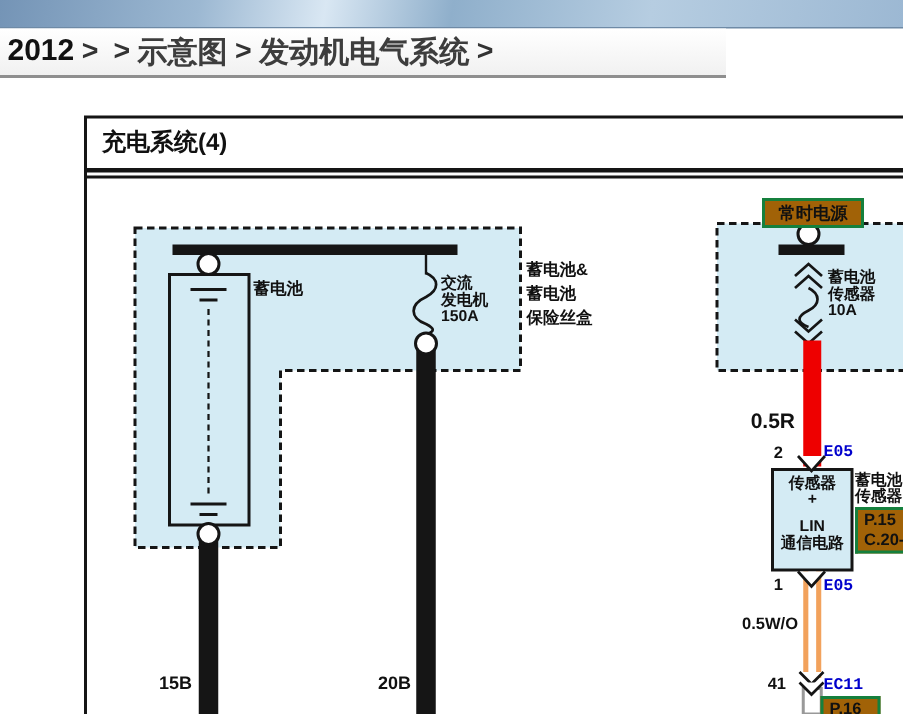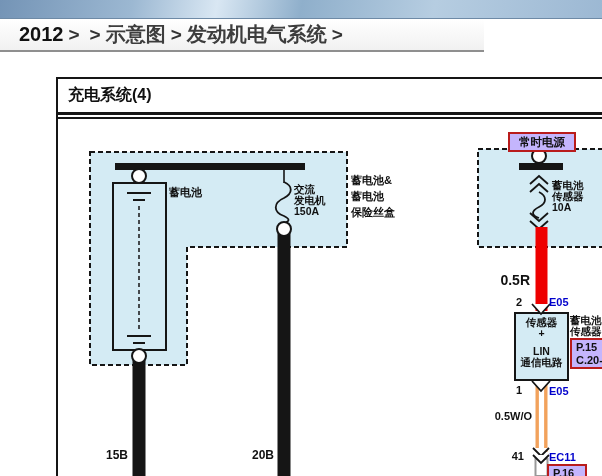--- a/index.html
+++ b/index.html
@@ -5,40 +5,40 @@
   html,body{margin:0;padding:0;background:#fff;}
   #page{position:relative;width:602px;height:476px;overflow:hidden;background:#fff;
         font-family:"Liberation Sans", sans-serif;}
   
   #banner{position:absolute;left:0;top:0;width:602px;height:18px;
     background:linear-gradient(100deg,#7494b6 0%,#9cb8d2 22%,#d9e7f3 36%,#8fafcb 50%,#b6cde1 72%,#9cb8d3 100%);
     border-bottom:1px solid #6e8aa6;}
   
   #crumbbar{position:absolute;left:0;top:19px;width:484px;height:33px;
     background:linear-gradient(#ffffff,#f1f1f1);
-    border-bottom:2px solid #8f8f8f;display:flex;align-items:center;padding-left:19px;box-sizing:border-box;}
+    border-bottom:2px solid #8f8f8f;display:flex;align-items:center;padding-left:5px;box-sizing:border-box;}
   .crumb{font-size:20px;font-weight:bold;color:#111;white-space:nowrap;}
   .crumb.dim{color:#3d3d3d;}
   .crumb-sep{font-size:19px;font-weight:bold;color:#333;margin:0 5px;}
   
   #dwin{position:absolute;left:56px;top:77px;width:560px;height:420px;
     border:2px solid #151515;background:#fff;}
   #dwin-header{height:33px;border-bottom:3px solid #151515;display:flex;align-items:center;
     padding-left:10px;}
   #dwin-title{font-size:16px;font-weight:bold;color:#111;}
   #dwin-line2{height:2px;background:#151515;margin-top:2px;}
   
   #schematic{position:absolute;left:0;top:0;width:602px;height:476px;pointer-events:none;}
   .lbl{position:absolute;font-weight:bold;color:#111;white-space:nowrap;}
   .f11{font-size:11px;line-height:16px;margin-top:29px;}
   .f10{font-size:10.5px;line-height:11px;}
   .f12{font-size:12px;line-height:12px;}
-  .blue{color:#0000cc;}
+  .blue{color:#0000cc;font-family:Liberation Mono, monospace;}
   .rt{text-align:right;}
-  .refbox{position:absolute;border:2px solid #b91c1c;background:#c4b5fd;font-weight:bold;
+  .refbox{position:absolute;border:2px solid #15803d;background:#a16207;font-weight:bold;
     color:#111;box-sizing:border-box;}
   #power-label{left:508px;top:132px;width:68px;height:20px;font-size:11.5px;
     display:flex;align-items:center;justify-content:center;}
   #ref-p15{left:570px;top:338px;width:46px;height:31px;font-size:11px;line-height:13px;
     padding:1px 0 0 4px;border-right:none;}
   #ref-p16{left:547px;top:464px;width:40px;height:18px;font-size:11px;line-height:14px;
     padding:0 0 0 4px;}
   #sensorbox-text{position:absolute;left:515px;top:313px;width:53px;height:67px;
     display:flex;flex-direction:column;align-items:center;padding-top:4px;box-sizing:border-box;
     font-size:10.5px;line-height:11px;font-weight:bold;color:#111;text-align:center;}

